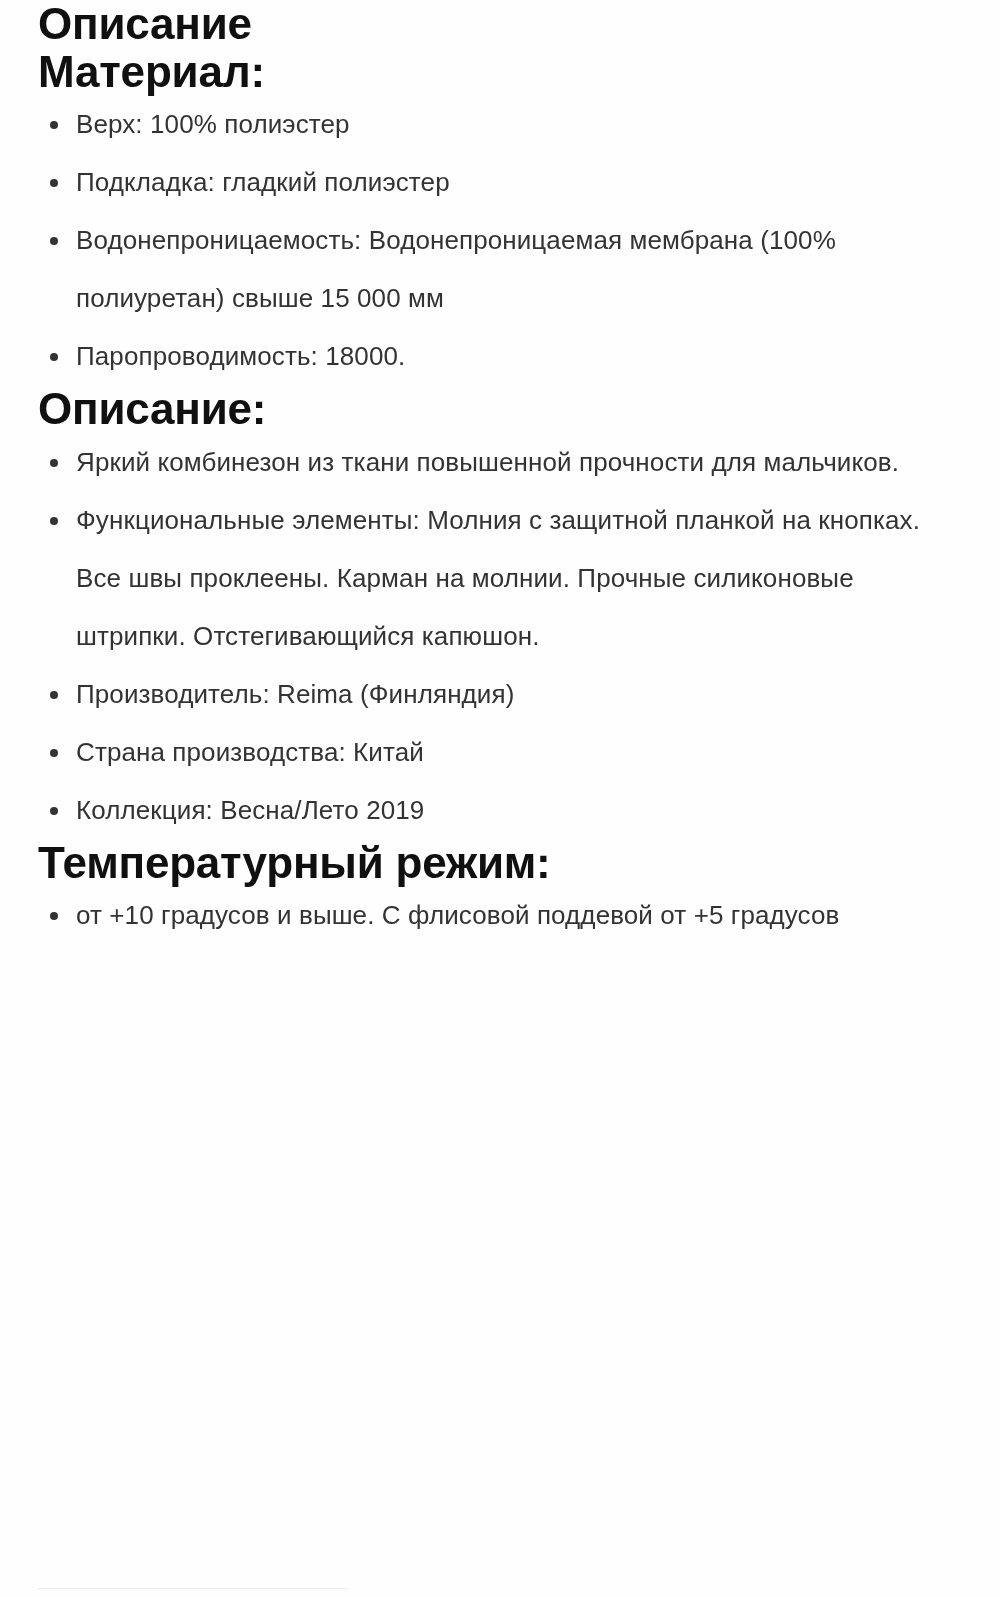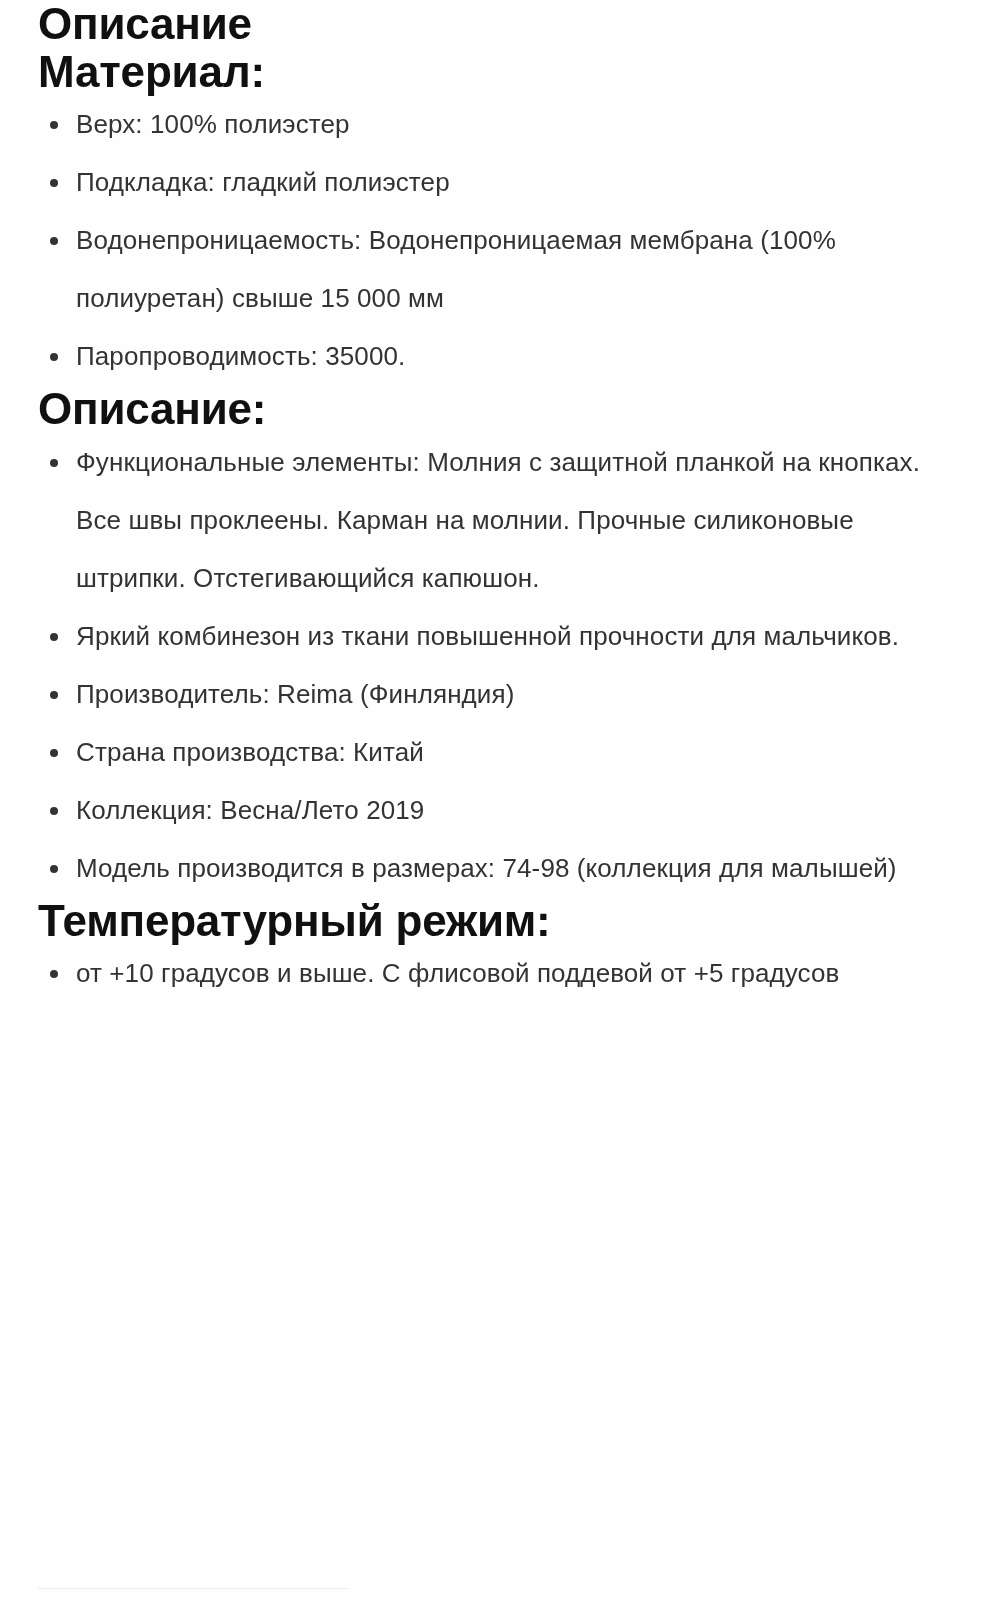--- a/index.html
+++ b/index.html
@@ -95,32 +95,31 @@
   <div class="desc-block">
 
     <h2 class="heading h-desc-top">Описание</h2>
 
     <h2 class="heading h-material">Материал:</h2>
 
     <ul class="bullets list-material">
       <li>Верх: 100% полиэстер</li>
       <li>Подкладка: гладкий полиэстер</li>
       <li>Водонепроницаемость: Водонепроницаемая мембрана (100% полиуретан) свыше 15 000 мм</li>
-      <li>Паропроводимость: 35000.</li>
+      <li>Паропроводимость: 18000.</li>
     </ul>
 
     <h2 class="heading h-desc-two">Описание:</h2>
 
     <ul class="bullets list-desc">
+      <li>Яркий комбинезон из ткани повышенной прочности для мальчиков.</li>
       <li>Функциональные элементы: Молния с защитной планкой на кнопках. Все швы проклеены. Карман на молнии. Прочные силиконовые штрипки. Отстегивающийся капюшон.</li>
-      <li>Яркий комбинезон из ткани повышенной прочности для мальчиков.</li>
       <li>Производитель: Reima (Финляндия)</li>
       <li>Страна производства: Китай</li>
       <li>Коллекция: Весна/Лето 2019</li>
-      <li>Модель производится в размерах: 74-98 (коллекция для малышей)</li>
     </ul>
 
     <h2 class="heading h-temp">Температурный режим:</h2>
 
     <ul class="bullets list-temp">
       <li>от +10 градусов и выше. С флисовой поддевой от +5 градусов</li>
     </ul>
 
   </div>
 

